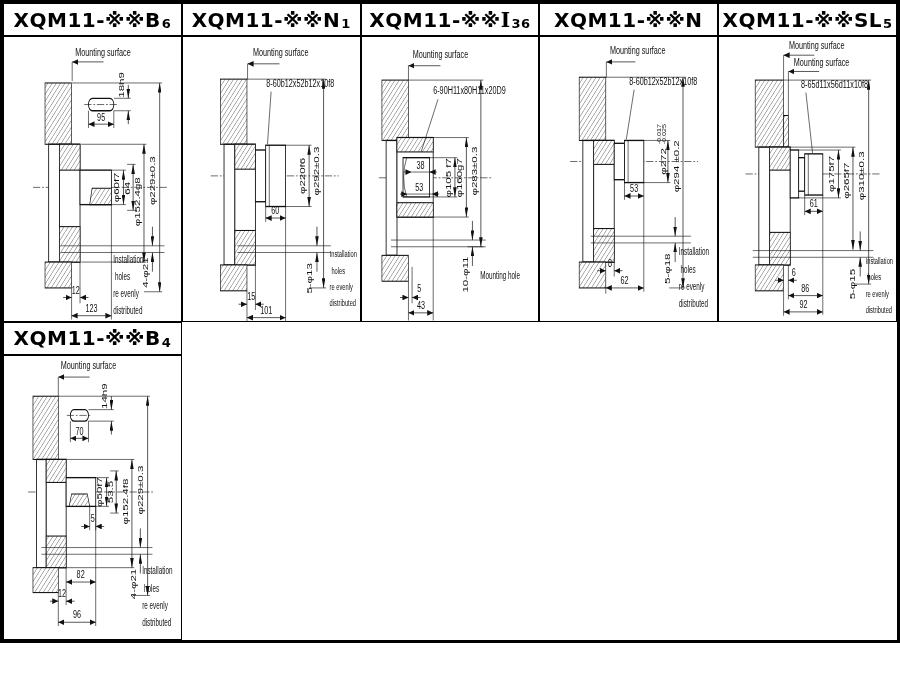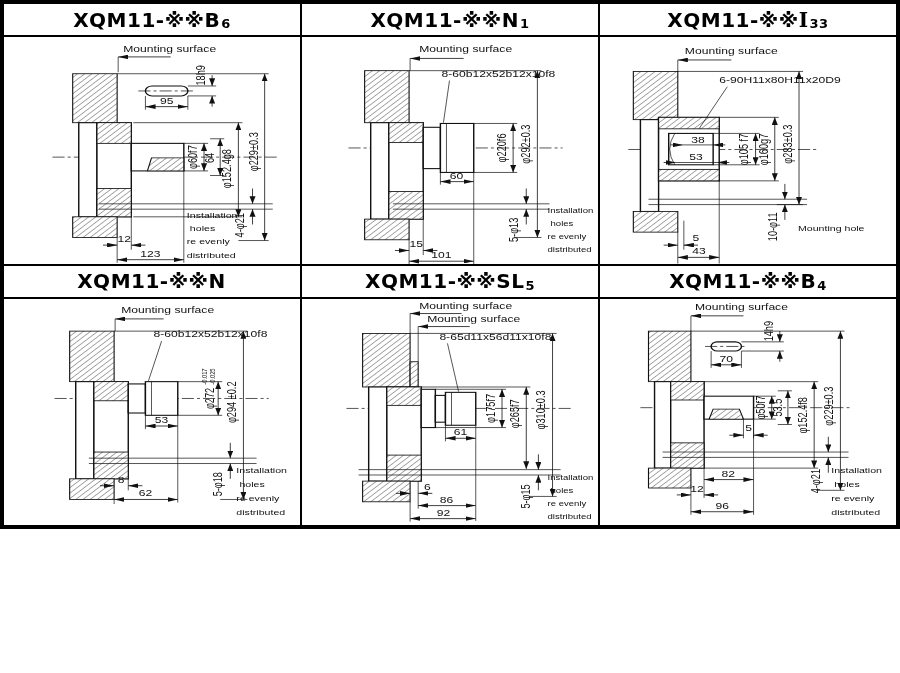--- a/index.html
+++ b/index.html
@@ -1,17 +1,17 @@
 <!DOCTYPE html>
 <html><head>
 <meta charset="utf-8">
 <style>
   html,body{margin:0;padding:0;background:#fff}
-  .sheet{width:900px;height:529px;box-sizing:border-box;border:3px solid #000;background:#fff;
-         display:grid;grid-template-columns:1fr 1fr 1fr;grid-template-rows:1fr 1fr;
+  .sheet{width:900px;height:643px;box-sizing:border-box;border:3px solid #000;background:#fff;
+         display:grid;grid-template-columns:1fr 1fr 1fr 1fr 1fr;grid-template-rows:1fr 1fr;
          font-family:"Liberation Sans",sans-serif}
   .panel{border:1.5px solid #000;display:flex;flex-direction:column;min-width:0;min-height:0;background:#fff}
   .panel-title{flex:0 0 31px;display:flex;align-items:center;justify-content:center;
          border-bottom:2px solid #000;font-family:"DejaVu Sans",sans-serif;font-weight:700;
          font-size:20px;letter-spacing:.5px;white-space:pre}
   .panel-title .sub{font-size:13px;position:relative;top:4px;margin-left:1px}
   .panel-title .serif{font-family:"DejaVu Serif",serif}
   .draw{flex:1;min-height:0}
   svg.pd{display:block;width:100%;height:100%}
   .o{fill:#fff;stroke:#111;stroke-width:1.4}
@@ -180,21 +180,21 @@
         <text class="tns" x="243" y="230">Installation</text>
         <text class="tns" x="246" y="247">holes</text>
         <text class="tns" x="243" y="264">re evenly</text>
         <text class="tns" x="243" y="281">distributed</text>
       </g>
     </svg>
     </div>
   </div>
 
   <div class="panel">
-    <div class="panel-title"><span>XQM11-※※</span><span class="serif">I</span><span class="sub">33</span></div>
+    <div class="panel-title"><span>XQM11-※※</span><span class="serif">I</span><span class="sub">36</span></div>
     <div class="draw">
     <svg class="pd" viewBox="0 0 293 296" preserveAspectRatio="none">
       <line class="c" x1="28" y1="147" x2="215" y2="147"></line>
       <g>
         <rect class="h" x="33" y="45" width="44" height="63"></rect>
         <rect class="o" x="40" y="108" width="18" height="120"></rect>
         <rect class="h" x="33" y="228" width="44" height="27"></rect>
         <rect class="o" x="58" y="105" width="60" height="83"></rect>
         <rect class="h" x="58" y="105" width="60" height="15"></rect>
         <rect class="h" x="58" y="173" width="60" height="15"></rect>

